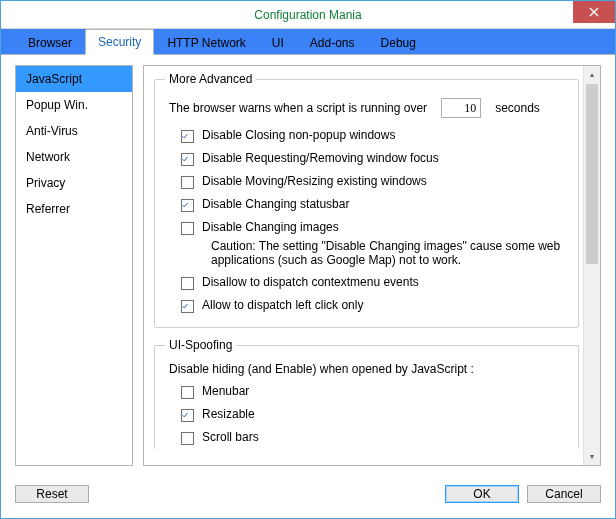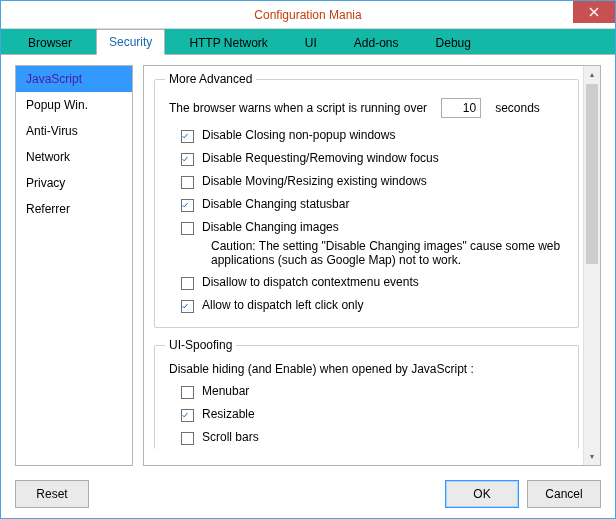--- a/index.html
+++ b/index.html
@@ -16,38 +16,38 @@
   .window { width: 616px; height: 519px; border: 1px solid #4aa3df; display: flex; flex-direction: column; }
   .titlebar {
     height: 28px;
     background: #fff;
     border-bottom: 1px solid #d8d8d8;
     display: flex;
     align-items: center;
     justify-content: center;
     position: relative;
   }
-  .titlebar .title { font-size: 12px; color: #c2410c; }
+  .titlebar .title { font-size: 12px; color: #15803d; }
   .close-btn {
     position: absolute; right: 0; top: 0;
     width: 42px; height: 22px;
     background: #c75050;
     display: flex; align-items: center; justify-content: center;
     color: #fff; font-size: 12px; line-height: 1;
     cursor: pointer;
   }
   .close-btn svg { width: 10px; height: 10px; }
   .tabbar {
     height: 26px;
     display: flex;
     align-items: flex-end;
     padding: 0 14px;
     border-bottom: 1px solid #b5b5b5;
-    gap: 11px;
-    background: #14b8a6;
+    gap: 0;
+    background: #3b82f6;
   }
   .tabbar .tab {
     padding: 5px 12px 5px;
     font-size: 12px;
     color: #000;
     cursor: pointer;
     position: relative;
     border: 1px solid transparent;
     border-bottom: none;
     top: 1px;
@@ -74,21 +74,21 @@
     flex-direction: column;
   }
   .sidebar .item {
     padding: 6px 10px;
     font-size: 12px;
     cursor: pointer;
     color: #000;
   }
   .sidebar .item.selected {
     background: #3399ff;
-    color: #4c1d95;
+    color: #000000;
   }
   .content-wrap {
     flex: 1;
     border: 1px solid #b5b5b5;
     display: flex;
     overflow: hidden;
   }
   .content {
     flex: 1;
     overflow: hidden;
@@ -124,21 +124,21 @@
     color: #000;
   }
   .row { display: flex; align-items: center; gap: 14px; margin: 4px 0; }
   .row.sentence { margin: 4px 0 10px 4px; }
   .numbox {
     width: 40px; height: 20px;
     border: 1px solid #abadb3;
     text-align: right;
     padding: 1px 4px;
     font-size: 12px;
-    font-family: Liberation Sans, sans-serif;
+    font-family: Liberation Serif, serif;
   }
   .chk-row {
     display: flex; align-items: flex-start; gap: 8px;
     margin: 8px 0 4px 16px;
   }
   .chk {
     width: 13px; height: 13px;
     border: 1px solid #707070;
     background: #fff;
     display: inline-flex; align-items: center; justify-content: center;
@@ -164,21 +164,21 @@
   .footer {
     height: 44px;
     border-top: 0;
     padding: 6px 14px 10px;
     display: flex;
     align-items: center;
     gap: 8px;
   }
   .footer .spacer { flex: 1; }
   .btn {
-    min-width: 74px; height: 28px;
+    min-width: 74px; height: 18px;
     border: 1px solid #acacac;
     background: #eaeaea;
     font-size: 12px;
     font-family: inherit;
     cursor: pointer;
     padding: 0 14px;
   }
   .btn.default {
     border: 1px solid #3399ff;
     box-shadow: inset 0 0 0 1px #a5d4ff;

